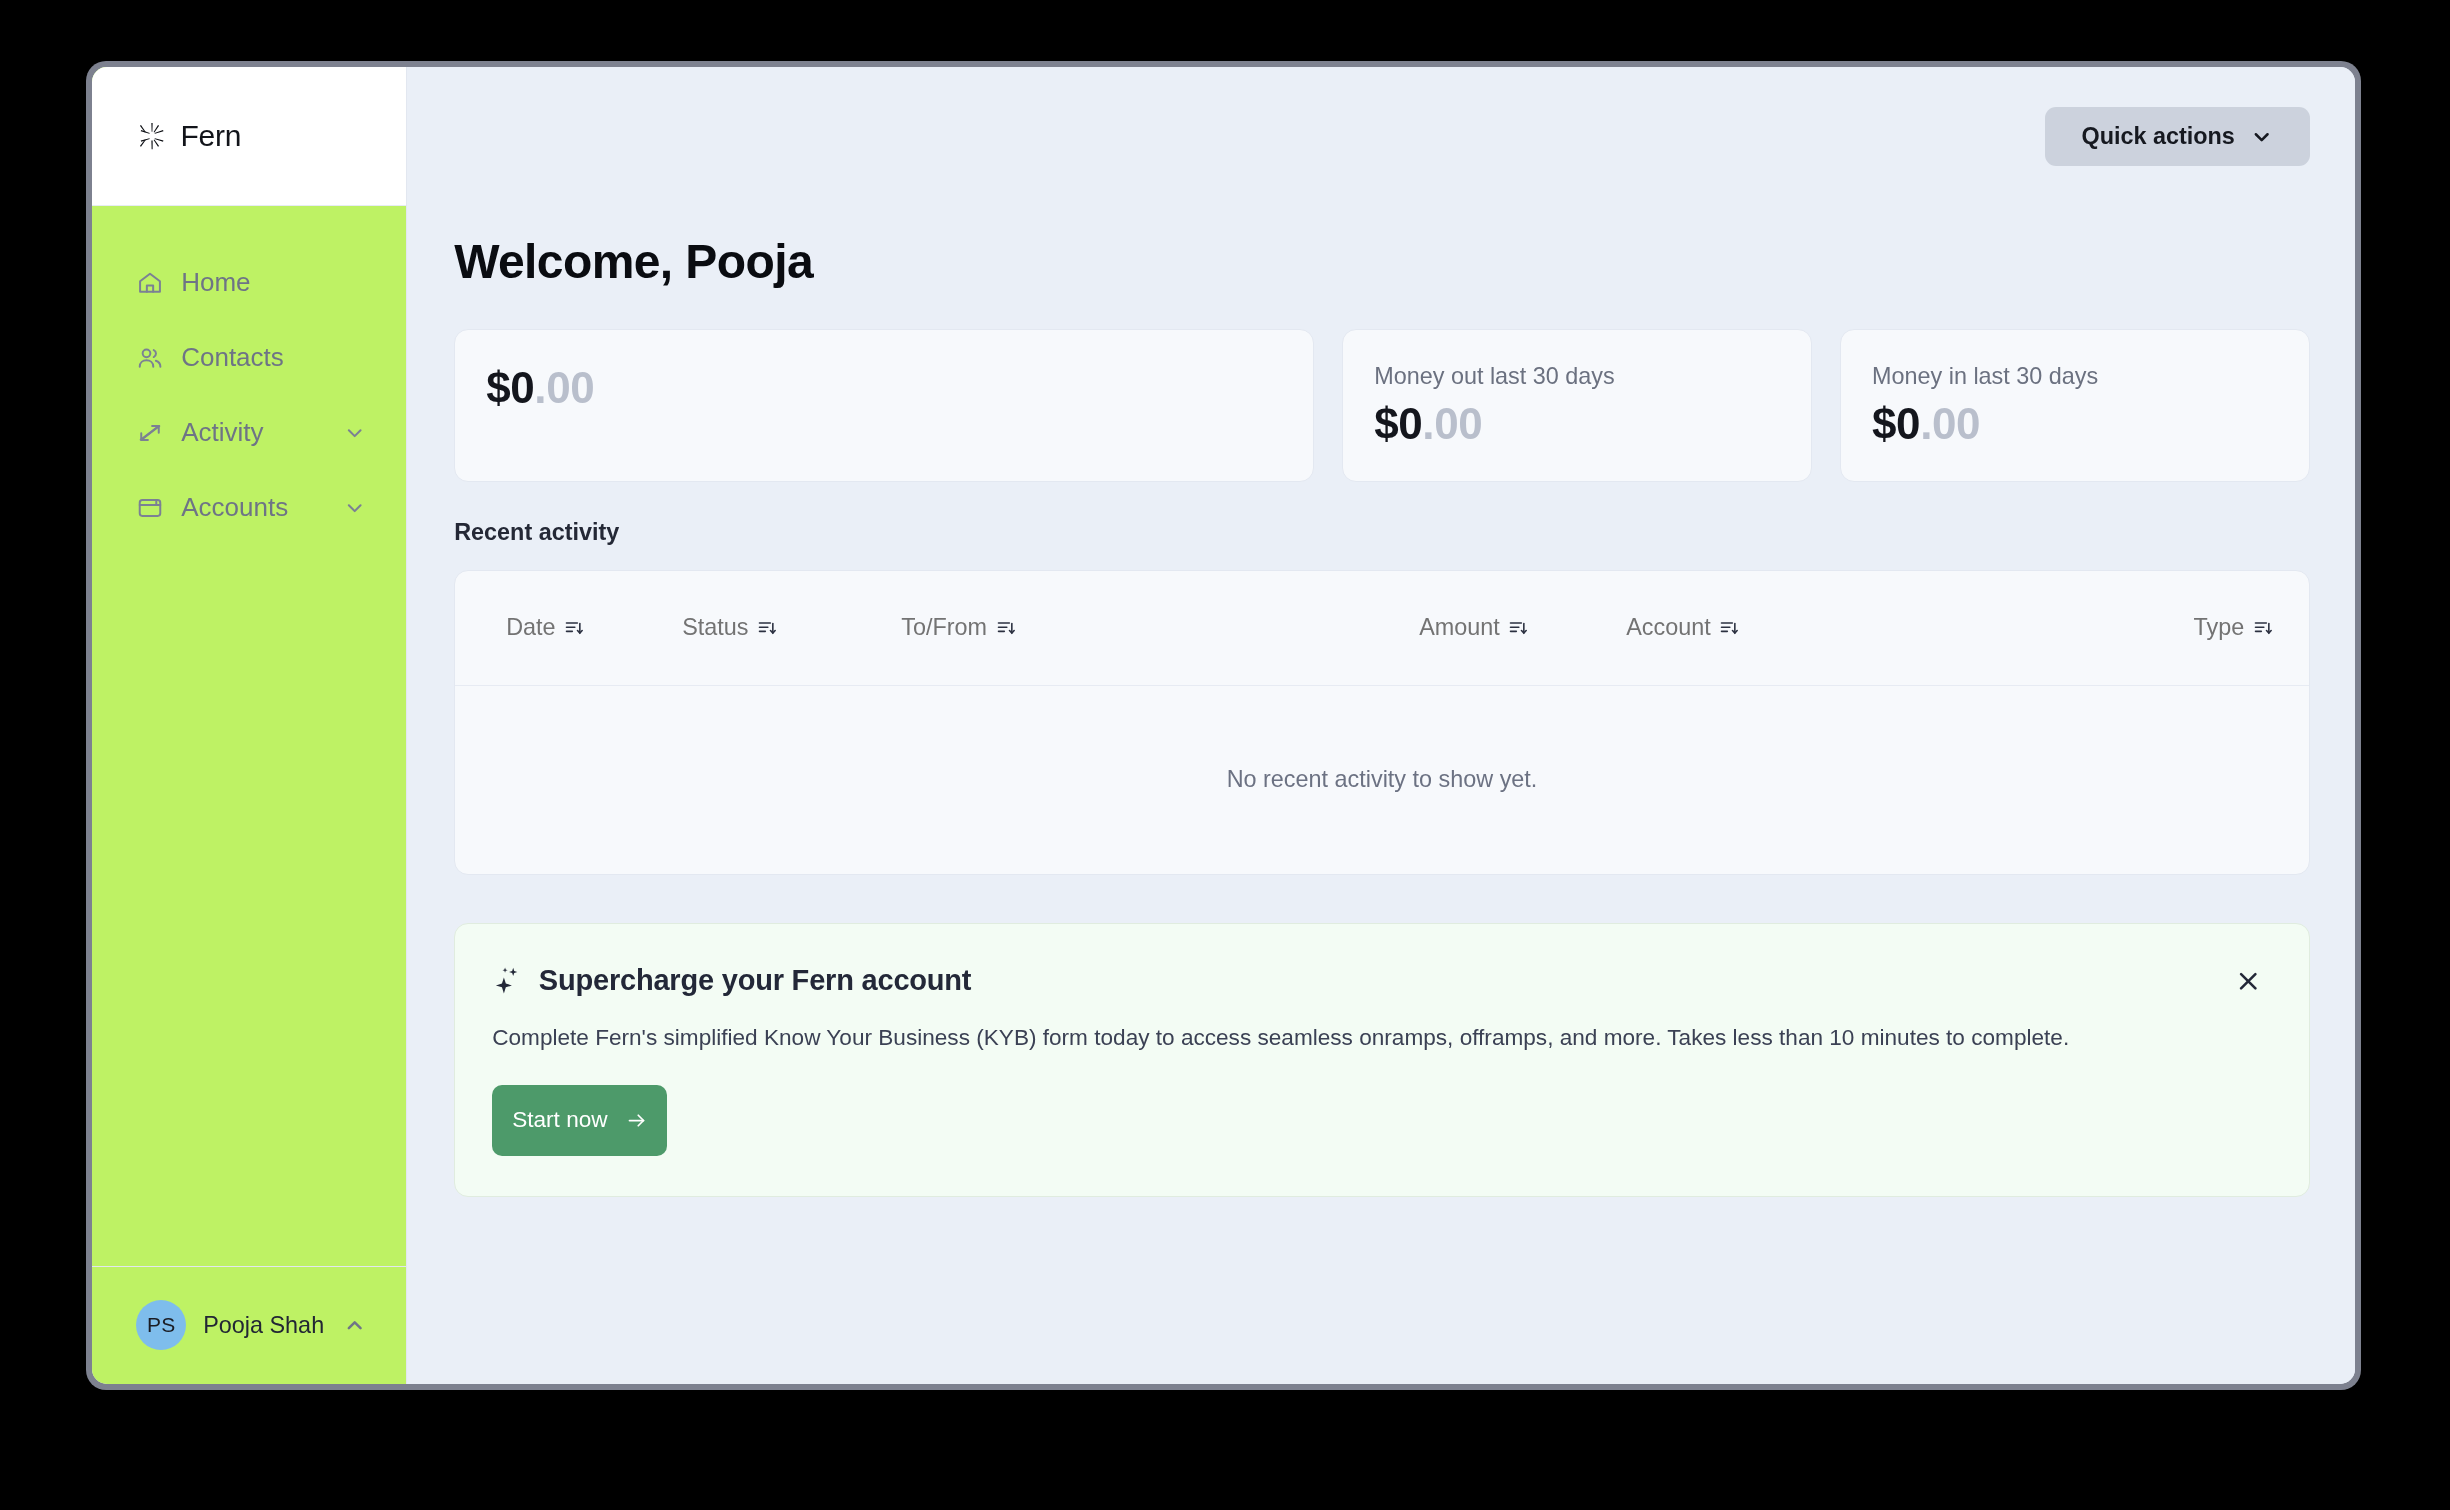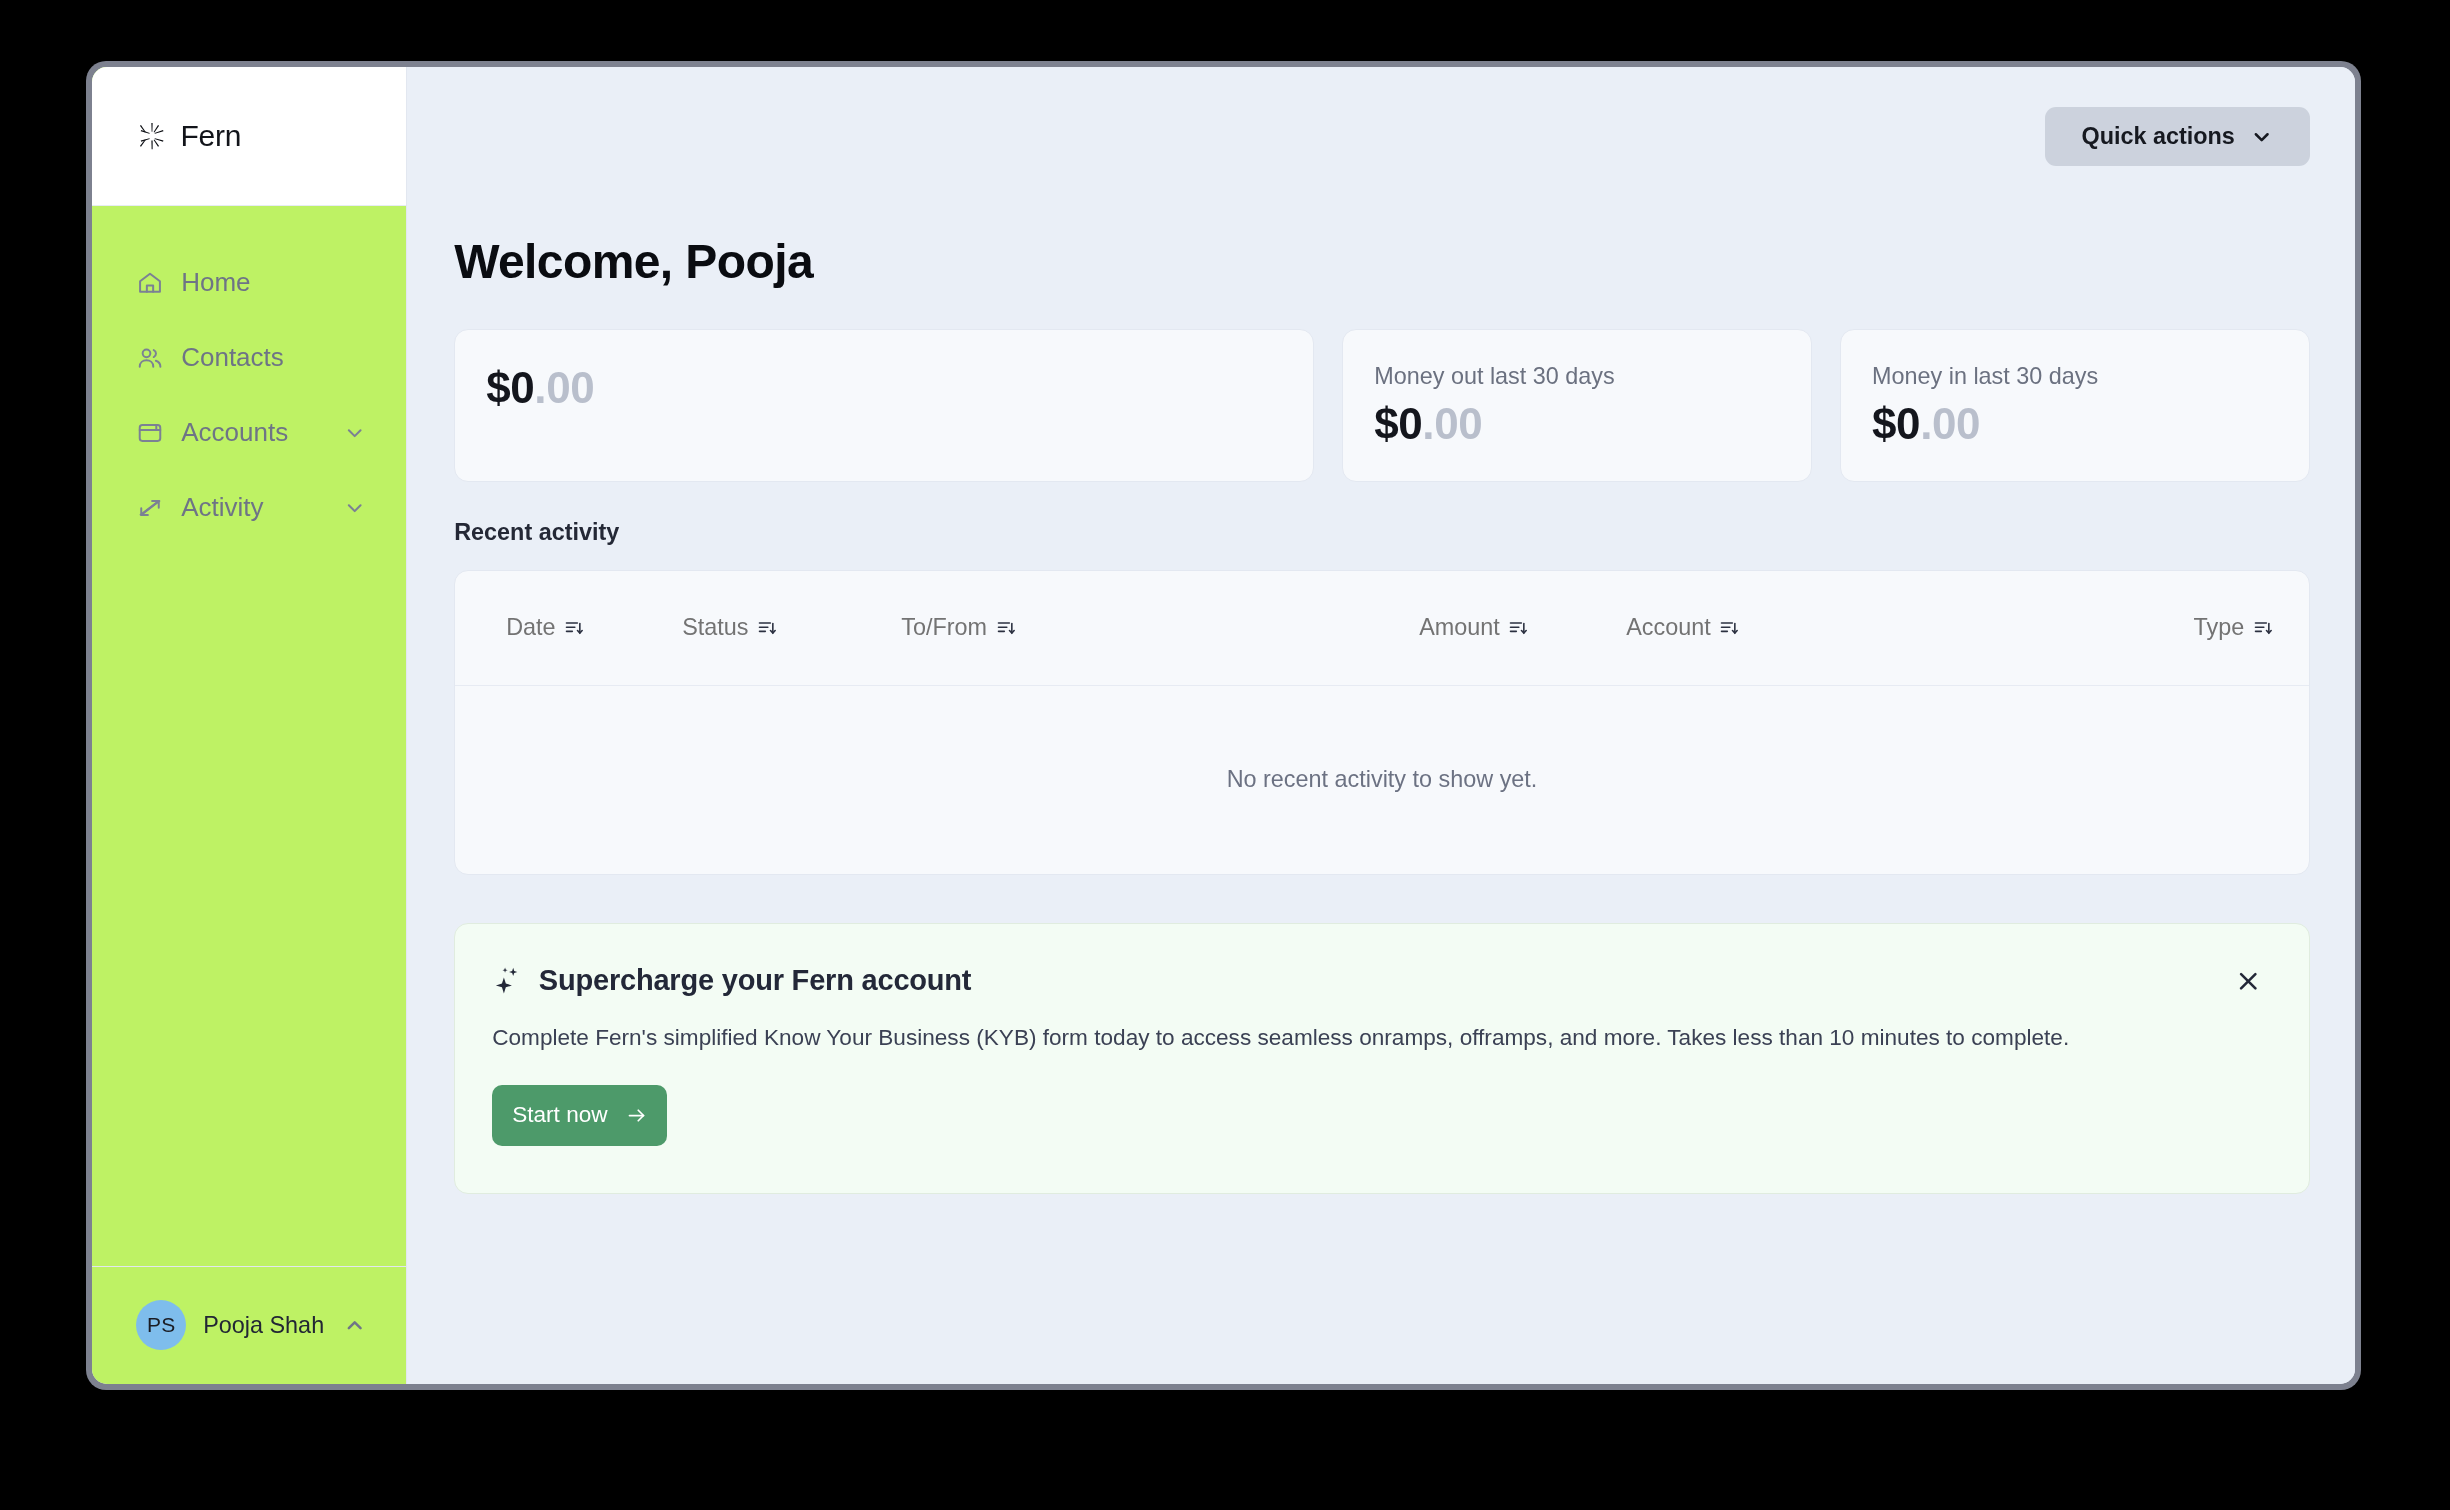--- a/index.html
+++ b/index.html
@@ -270,21 +270,21 @@
     margin-bottom: 31px;
     line-height: 1.35;
   }
   #promo-start-button {
     display: inline-flex;
     align-items: center;
     gap: 18px;
     background: #4d9a6a;
     border: none;
     border-radius: 10px;
-    height: 61px;
+    height: 71px;
     padding: 0 20px;
     font-family: inherit;
     font-size: 22.6px;
     color: #ffffff;
     cursor: pointer;
   }
   #promo-start-button .arrow-icon { width: 21px; height: 21px; display: block; }
   #promo-close-button {
     position: absolute;
     top: 37px;
@@ -340,38 +340,38 @@
             <circle cx="9" cy="8" r="3.3"></circle>
             <path d="M3.2 19.5 C3.2 16.1 5.8 14 9 14 C12.2 14 14.8 16.1 14.8 19.5"></path>
             <path d="M15.2 5.2 A3.3 3.3 0 0 1 15.2 11.2"></path>
             <path d="M17 14.4 C19.4 15.2 20.9 17.1 20.9 19.5"></path>
           </svg>
           <span class="nav-label">Contacts</span>
         </div>
 
         <div class="nav-item">
           <svg class="nav-icon" viewBox="0 0 24 24" fill="none" stroke="#7b8194" stroke-width="1.7" stroke-linecap="round" stroke-linejoin="round">
-            <rect x="3.2" y="5.2" width="17.6" height="13.6" rx="2.2"></rect>
-            <path d="M3.2 9.4 H20.8"></path>
-            <path d="M17.4 5.2 V9.4"></path>
-          </svg>
-          <span class="nav-label">Accounts</span>
-          <svg class="nav-chevron" viewBox="0 0 24 24" fill="none" stroke="#7b8194" stroke-width="2.1" stroke-linecap="round" stroke-linejoin="round">
-            <path d="M6 9.5 L12 15.5 L18 9.5"></path>
-          </svg>
-        </div>
-
-        <div class="nav-item">
-          <svg class="nav-icon" viewBox="0 0 24 24" fill="none" stroke="#7b8194" stroke-width="1.7" stroke-linecap="round" stroke-linejoin="round">
             <path d="M20 6 L5 17.5"></path>
             <path d="M4.5 12.3 L4.5 18 L10.2 18"></path>
             <path d="M4 17.8 L19.2 6.2"></path>
             <path d="M13.8 6 L19.5 6 L19.5 11.7"></path>
           </svg>
           <span class="nav-label">Activity</span>
+          <svg class="nav-chevron" viewBox="0 0 24 24" fill="none" stroke="#7b8194" stroke-width="2.1" stroke-linecap="round" stroke-linejoin="round">
+            <path d="M6 9.5 L12 15.5 L18 9.5"></path>
+          </svg>
+        </div>
+
+        <div class="nav-item">
+          <svg class="nav-icon" viewBox="0 0 24 24" fill="none" stroke="#7b8194" stroke-width="1.7" stroke-linecap="round" stroke-linejoin="round">
+            <rect x="3.2" y="5.2" width="17.6" height="13.6" rx="2.2"></rect>
+            <path d="M3.2 9.4 H20.8"></path>
+            <path d="M17.4 5.2 V9.4"></path>
+          </svg>
+          <span class="nav-label">Accounts</span>
           <svg class="nav-chevron" viewBox="0 0 24 24" fill="none" stroke="#7b8194" stroke-width="2.1" stroke-linecap="round" stroke-linejoin="round">
             <path d="M6 9.5 L12 15.5 L18 9.5"></path>
           </svg>
         </div>
 
       </nav>
 
       <div id="sidebar-footer">
         <div class="avatar">PS</div>
         <span class="user-name">Pooja Shah</span>

